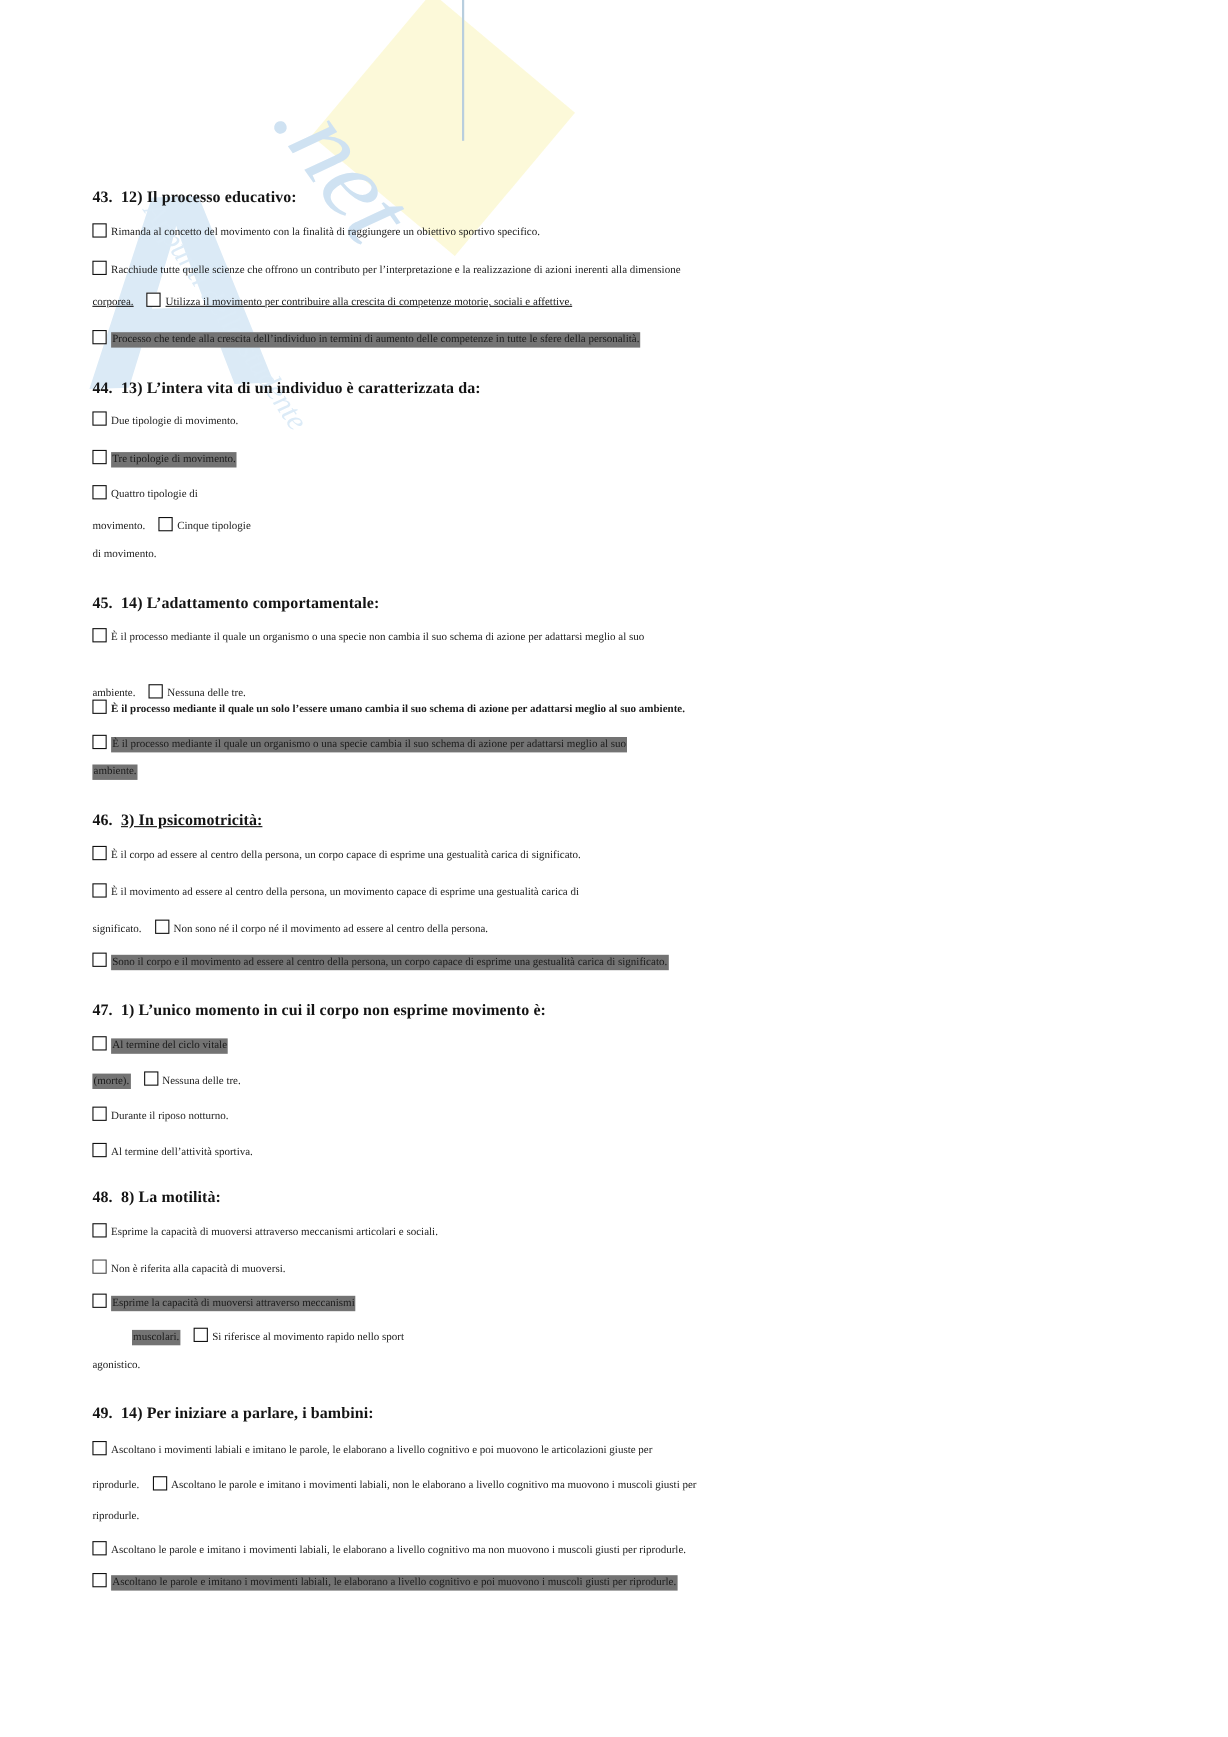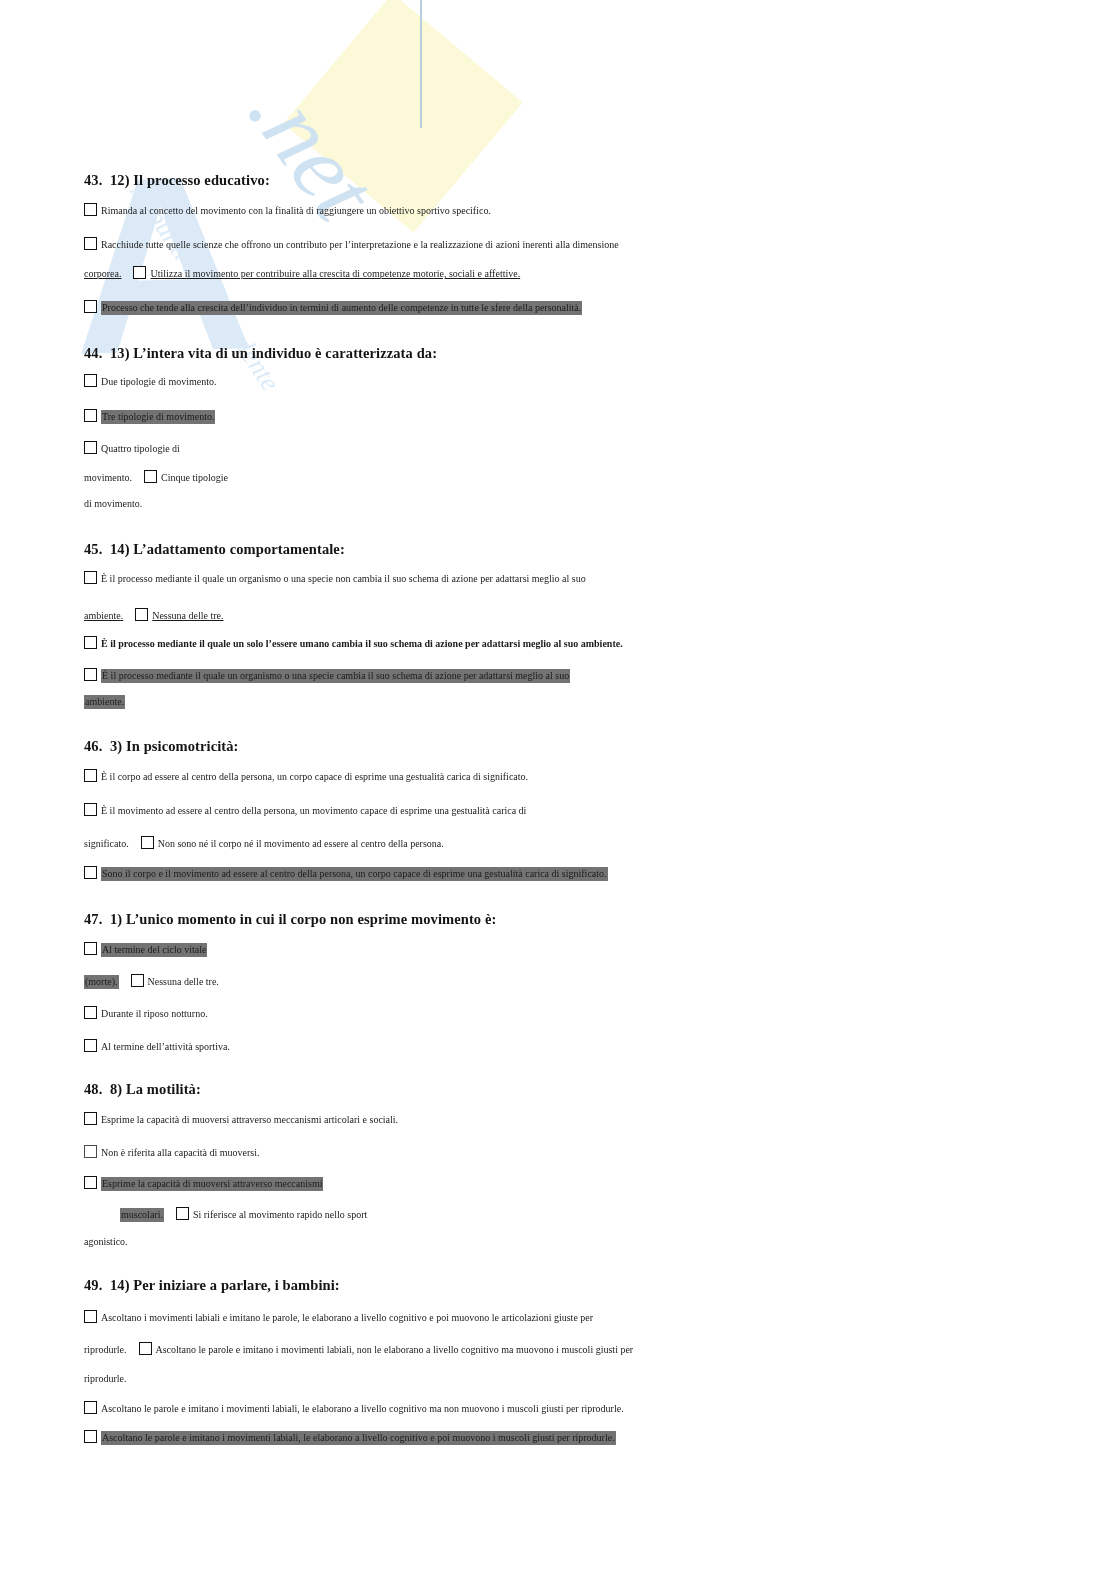--- a/index.html
+++ b/index.html
@@ -148,26 +148,26 @@
       </div>
       <div class="opt-line" style="position: absolute; left: 84px; top: 374px;"><span class="cb"></span><span>Due tipologie di movimento.</span></div>
       <div class="opt-line" style="position: absolute; left: 84px; top: 409px;"><span class="cb"></span><span class="hl">Tre tipologie di movimento.</span></div>
       <div class="opt-line" style="position: absolute; left: 84px; top: 441px;"><span class="cb"></span><span>Quattro tipologie di</span></div>
       <div class="opt-line" style="position: absolute; left: 84px; top: 470px;"><span>movimento.</span><span class="sp"></span><span class="cb"></span><span>Cinque tipologie</span></div>
       <div class="opt-line" style="position: absolute; left: 84px; top: 499px;"><span>di movimento.</span></div>
       <div class="q-block" style="top: 541px;">
         <div class="q-head" style="position: absolute; left: 0px; top: 0px;"><span class="q-num">45.</span><span>14) L’adattamento comportamentale:</span></div>
       </div>
       <div class="opt-line" style="position: absolute; left: 84px; top: 571px;"><span class="cb"></span><span>È il processo mediante il quale un organismo o una specie non cambia il suo schema di azione per adattarsi meglio al suo</span></div>
-      <div class="opt-line" style="position: absolute; left: 84px; top: 608px; text-decoration: underline;"><span>ambiente.</span><span class="sp"></span><span class="cb"></span><span>Nessuna delle tre.</span></div>
+      <div class="opt-line" style="position: absolute; left: 84px; top: 622px;"><span>ambiente.</span><span class="sp"></span><span class="cb"></span><span>Nessuna delle tre.</span></div>
       <div class="opt-line" style="position: absolute; left: 84px; top: 636px; font-weight: bold;"><span class="cb"></span><span>È il processo mediante il quale un solo l’essere umano cambia il suo schema di azione per adattarsi meglio al suo ambiente.</span></div>
       <div class="opt-line" style="position: absolute; left: 84px; top: 668px;"><span class="cb"></span><span class="hl">È il processo mediante il quale un organismo o una specie cambia il suo schema di azione per adattarsi meglio al suo</span></div>
       <div class="opt-line" style="position: absolute; left: 84px; top: 697px;"><span class="hl">ambiente.</span></div>
       <div class="q-block" style="top: 738px;">
-        <div class="q-head" style="position: absolute; left: 0px; top: 0px;"><span class="q-num">46.</span><span>3) In psicomotricità:</span></div>
+        <div class="q-head" style="position: absolute; left: 0px; top: 0px; text-decoration: underline;"><span class="q-num">46.</span><span>3) In psicomotricità:</span></div>
       </div>
       <div class="opt-line" style="position: absolute; left: 84px; top: 769px;"><span class="cb"></span><span>È il corpo ad essere al centro della persona, un corpo capace di esprime una gestualità carica di significato.</span></div>
       <div class="opt-line" style="position: absolute; left: 84px; top: 803px;"><span class="cb"></span><span>È il movimento ad essere al centro della persona, un movimento capace di esprime una gestualità carica di</span></div>
       <div class="opt-line" style="position: absolute; left: 84px; top: 836px;"><span>significato.</span><span class="sp"></span><span class="cb"></span><span>Non sono né il corpo né il movimento ad essere al centro della persona.</span></div>
       <div class="opt-line" style="position: absolute; left: 84px; top: 866px;"><span class="cb"></span><span class="hl">Sono il corpo e il movimento ad essere al centro della persona, un corpo capace di esprime una gestualità carica di significato.</span></div>
       <div class="q-block" style="top: 911px;">
         <div class="q-head" style="position: absolute; left: 0px; top: 0px;"><span class="q-num">47.</span><span>1) L’unico momento in cui il corpo non esprime movimento è:</span></div>
       </div>
       <div class="opt-line" style="position: absolute; left: 84px; top: 942px;"><span class="cb"></span><span class="hl">Al termine del ciclo vitale</span></div>
       <div class="opt-line" style="position: absolute; left: 84px; top: 974px;"><span class="hl">(morte).</span><span class="sp"></span><span class="cb"></span><span>Nessuna delle tre.</span></div>

